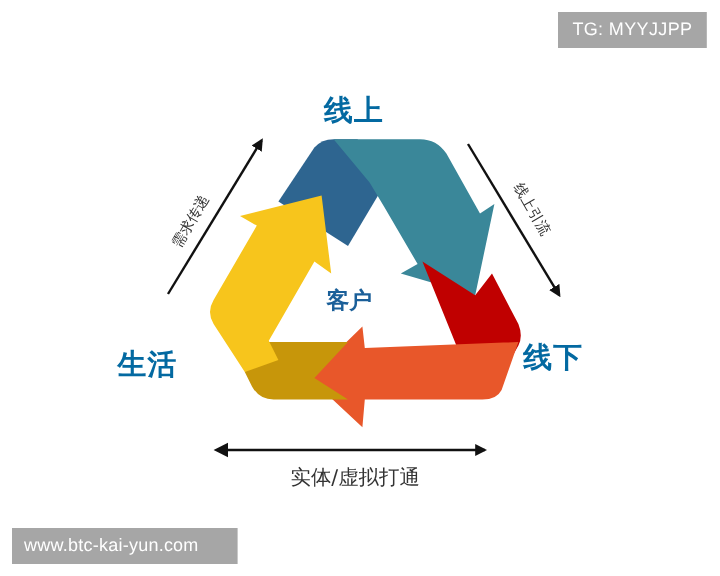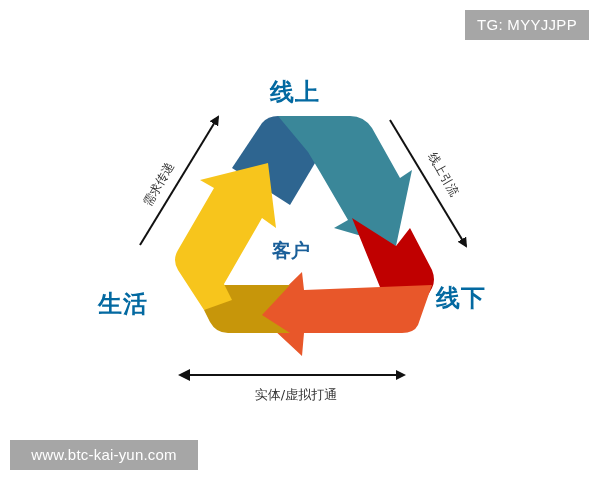--- a/index.html
+++ b/index.html
@@ -18,21 +18,21 @@
       position: absolute;
       background: #a6a6a6;
       color: #ffffff;
       font-family: "Liberation Sans", sans-serif;
       font-size: 15px;
       line-height: 30px;
       padding: 0 10px;
       box-sizing: border-box;
     }
     .wm-top { left: 465px; top: 10px; width: 124px; height: 30px; text-align: center; letter-spacing: 0.3px; }
-    .wm-bottom { left: 10px; top: 440px; width: 188px; height: 30px; text-align: center; letter-spacing: 0.2px; }
+    .wm-bottom { left: 10px; top: 440px; width: 188px; height: 30px; text-align: left; letter-spacing: 0.2px; }
     svg.diagram { position: absolute; left: 0; top: 0; }
     .node-label {
       position: absolute;
       font-family: "DejaVu Sans", sans-serif;
       font-weight: bold;
       font-size: 24px;
       color: #0369a1;
       letter-spacing: 1px;
     }
     .center-label {
@@ -81,15 +81,15 @@
   <path d="M204,310 L178,270 Q172,260 178,250 L214,188 L200,180 L268,163 L276,228 L262,218 L224,284 L232,300 Z" fill="#f7c51c"></path>
 </svg>
 
 <div class="node-label" style="left:270px; top:76px;">线上</div>
 <div class="node-label" style="left:98px; top:288px;">生活</div>
 <div class="node-label" style="left:436px; top:282px;text-align:center;">线下</div>
 <div class="center-label" style="left:272px; top:238px;">客户</div>
 
 <div class="edge-label" style="left:124px; top:176px; transform:rotate(-60deg); transform-origin:center; width:70px; text-align:center;">需求传递</div>
 <div class="edge-label" style="left:408px; top:166px; transform:rotate(60deg); transform-origin:center; width:70px; text-align:center;">线上引流</div>
-<div class="edge-label" style="left:236px; top:386px; width:120px; text-align:center; font-size:13px;">实体/虚拟打通</div>
+<div class="edge-label" style="left:236px; top:386px; width:120px; text-align:center; font-size:17px;">实体/虚拟打通</div>
 
 <div class="wm wm-bottom">www.btc-kai-yun.com</div>
 
 </body></html>

